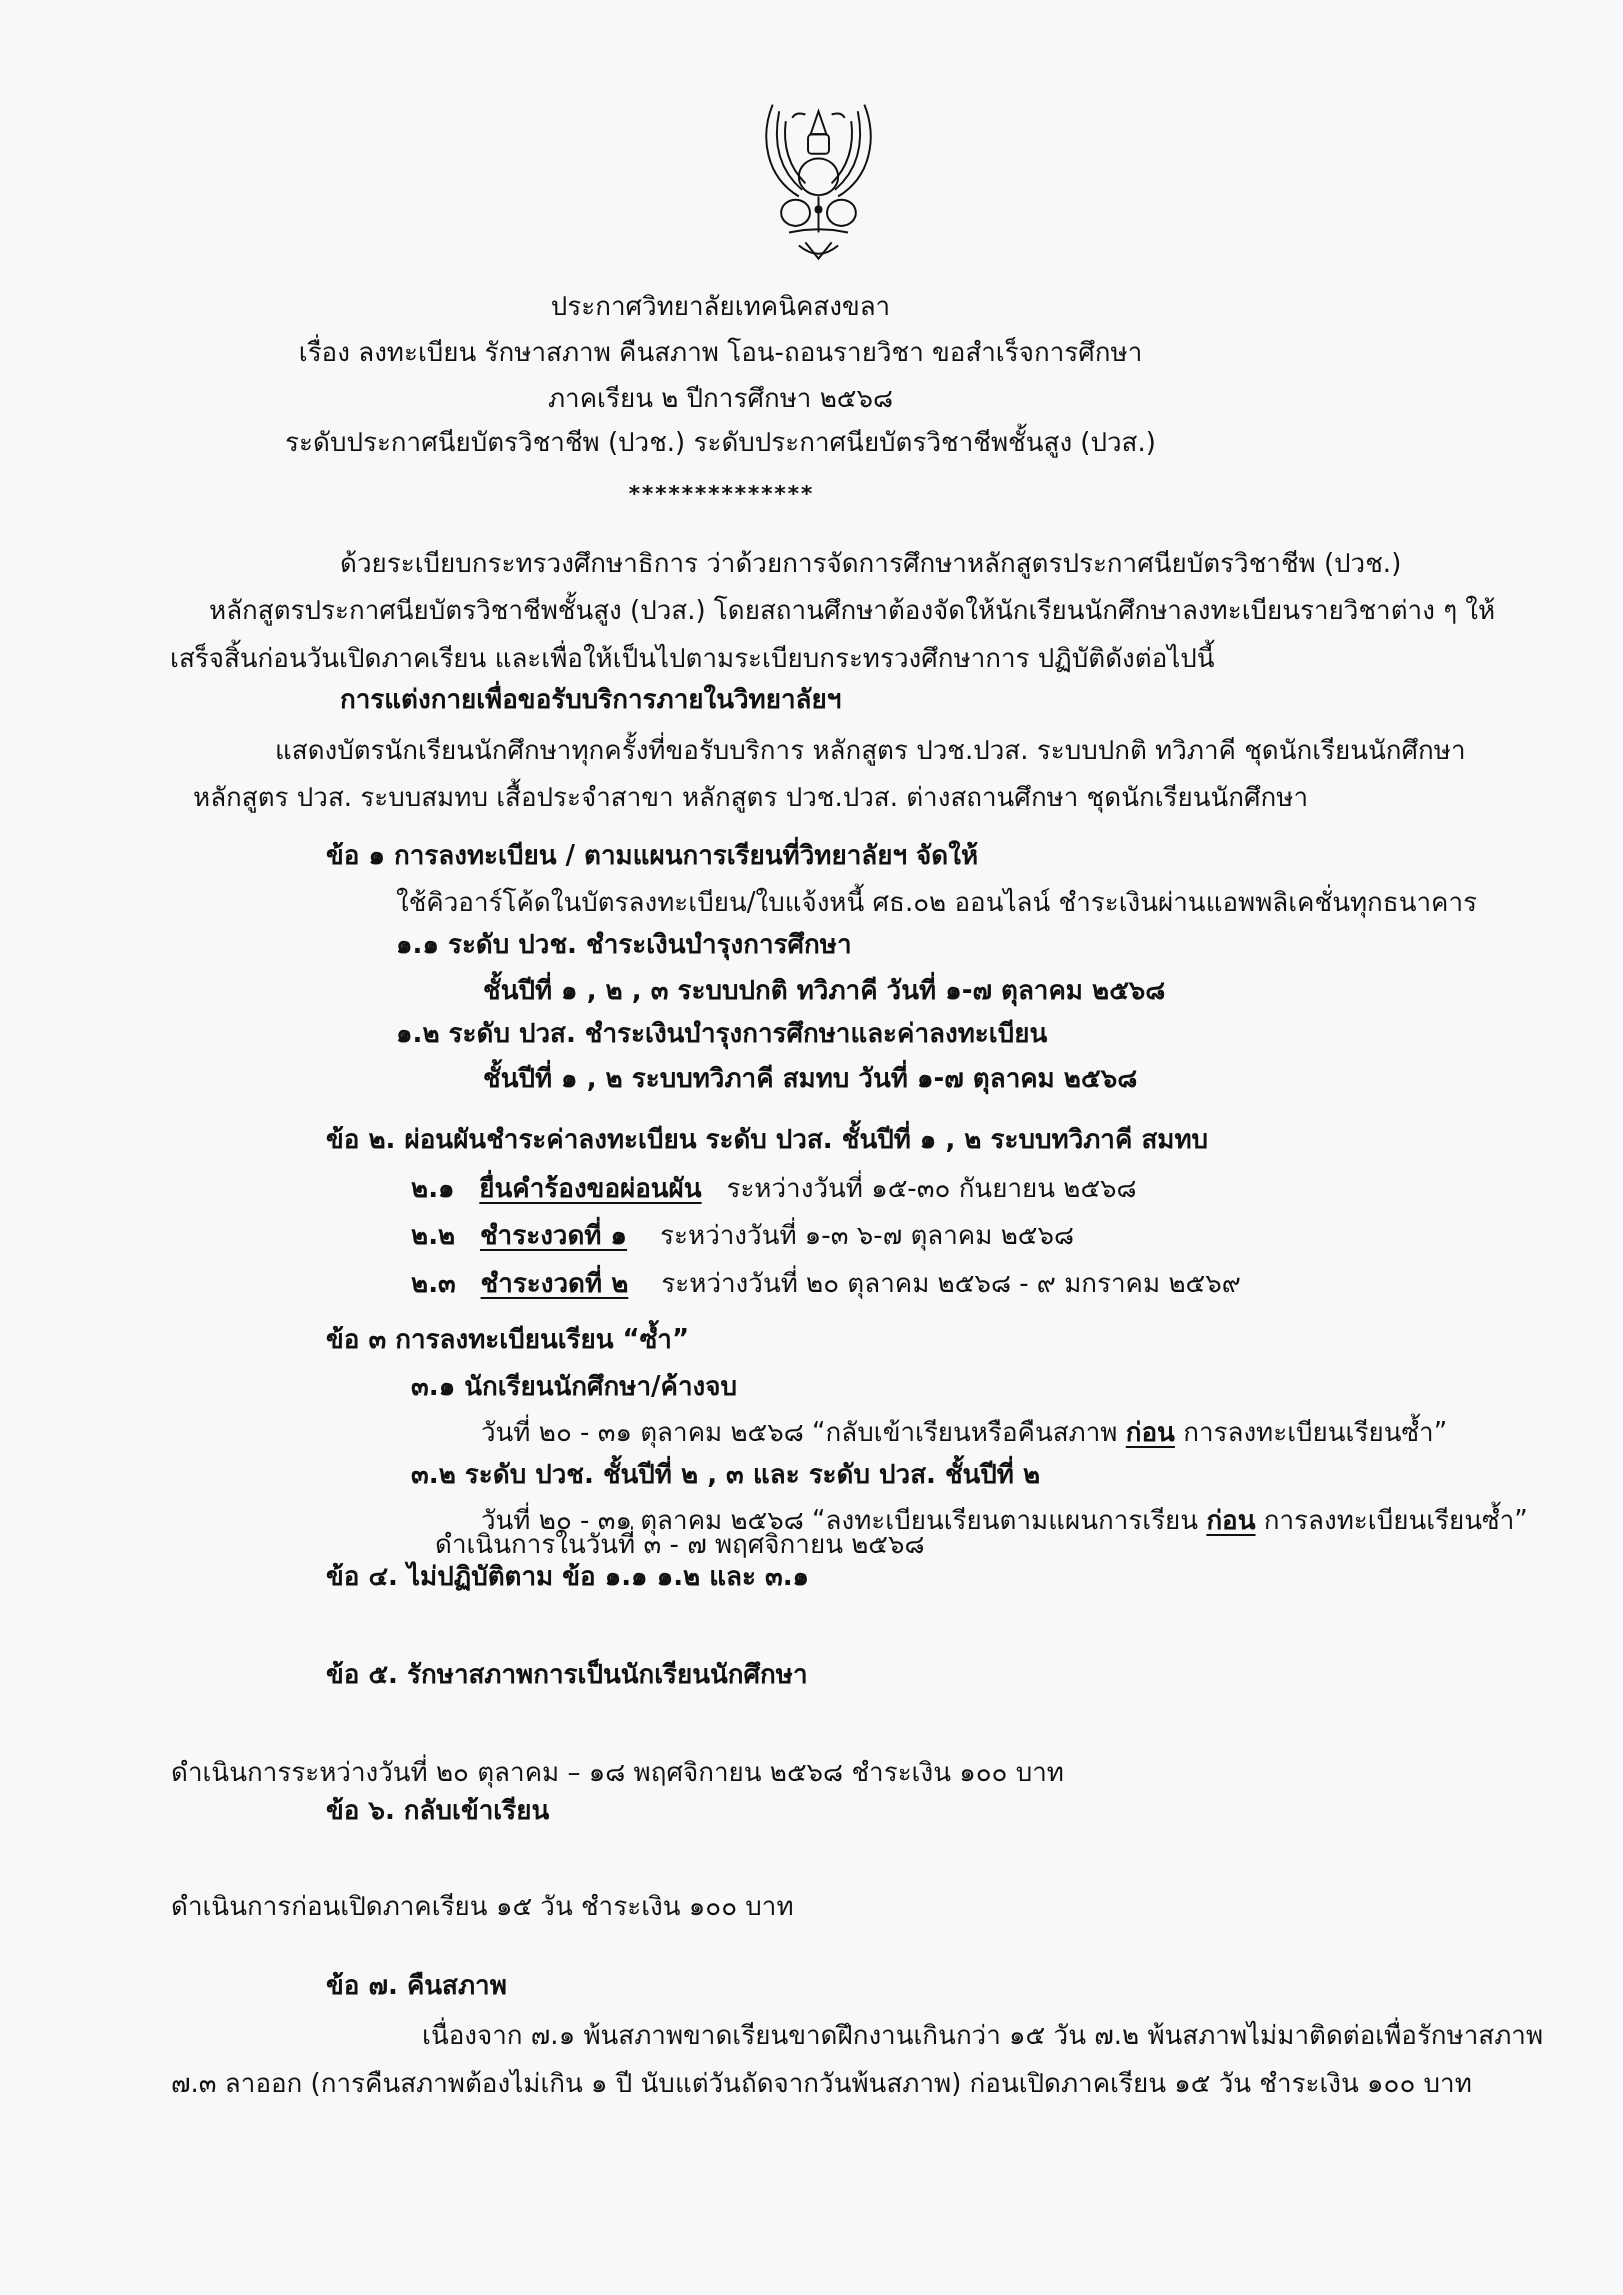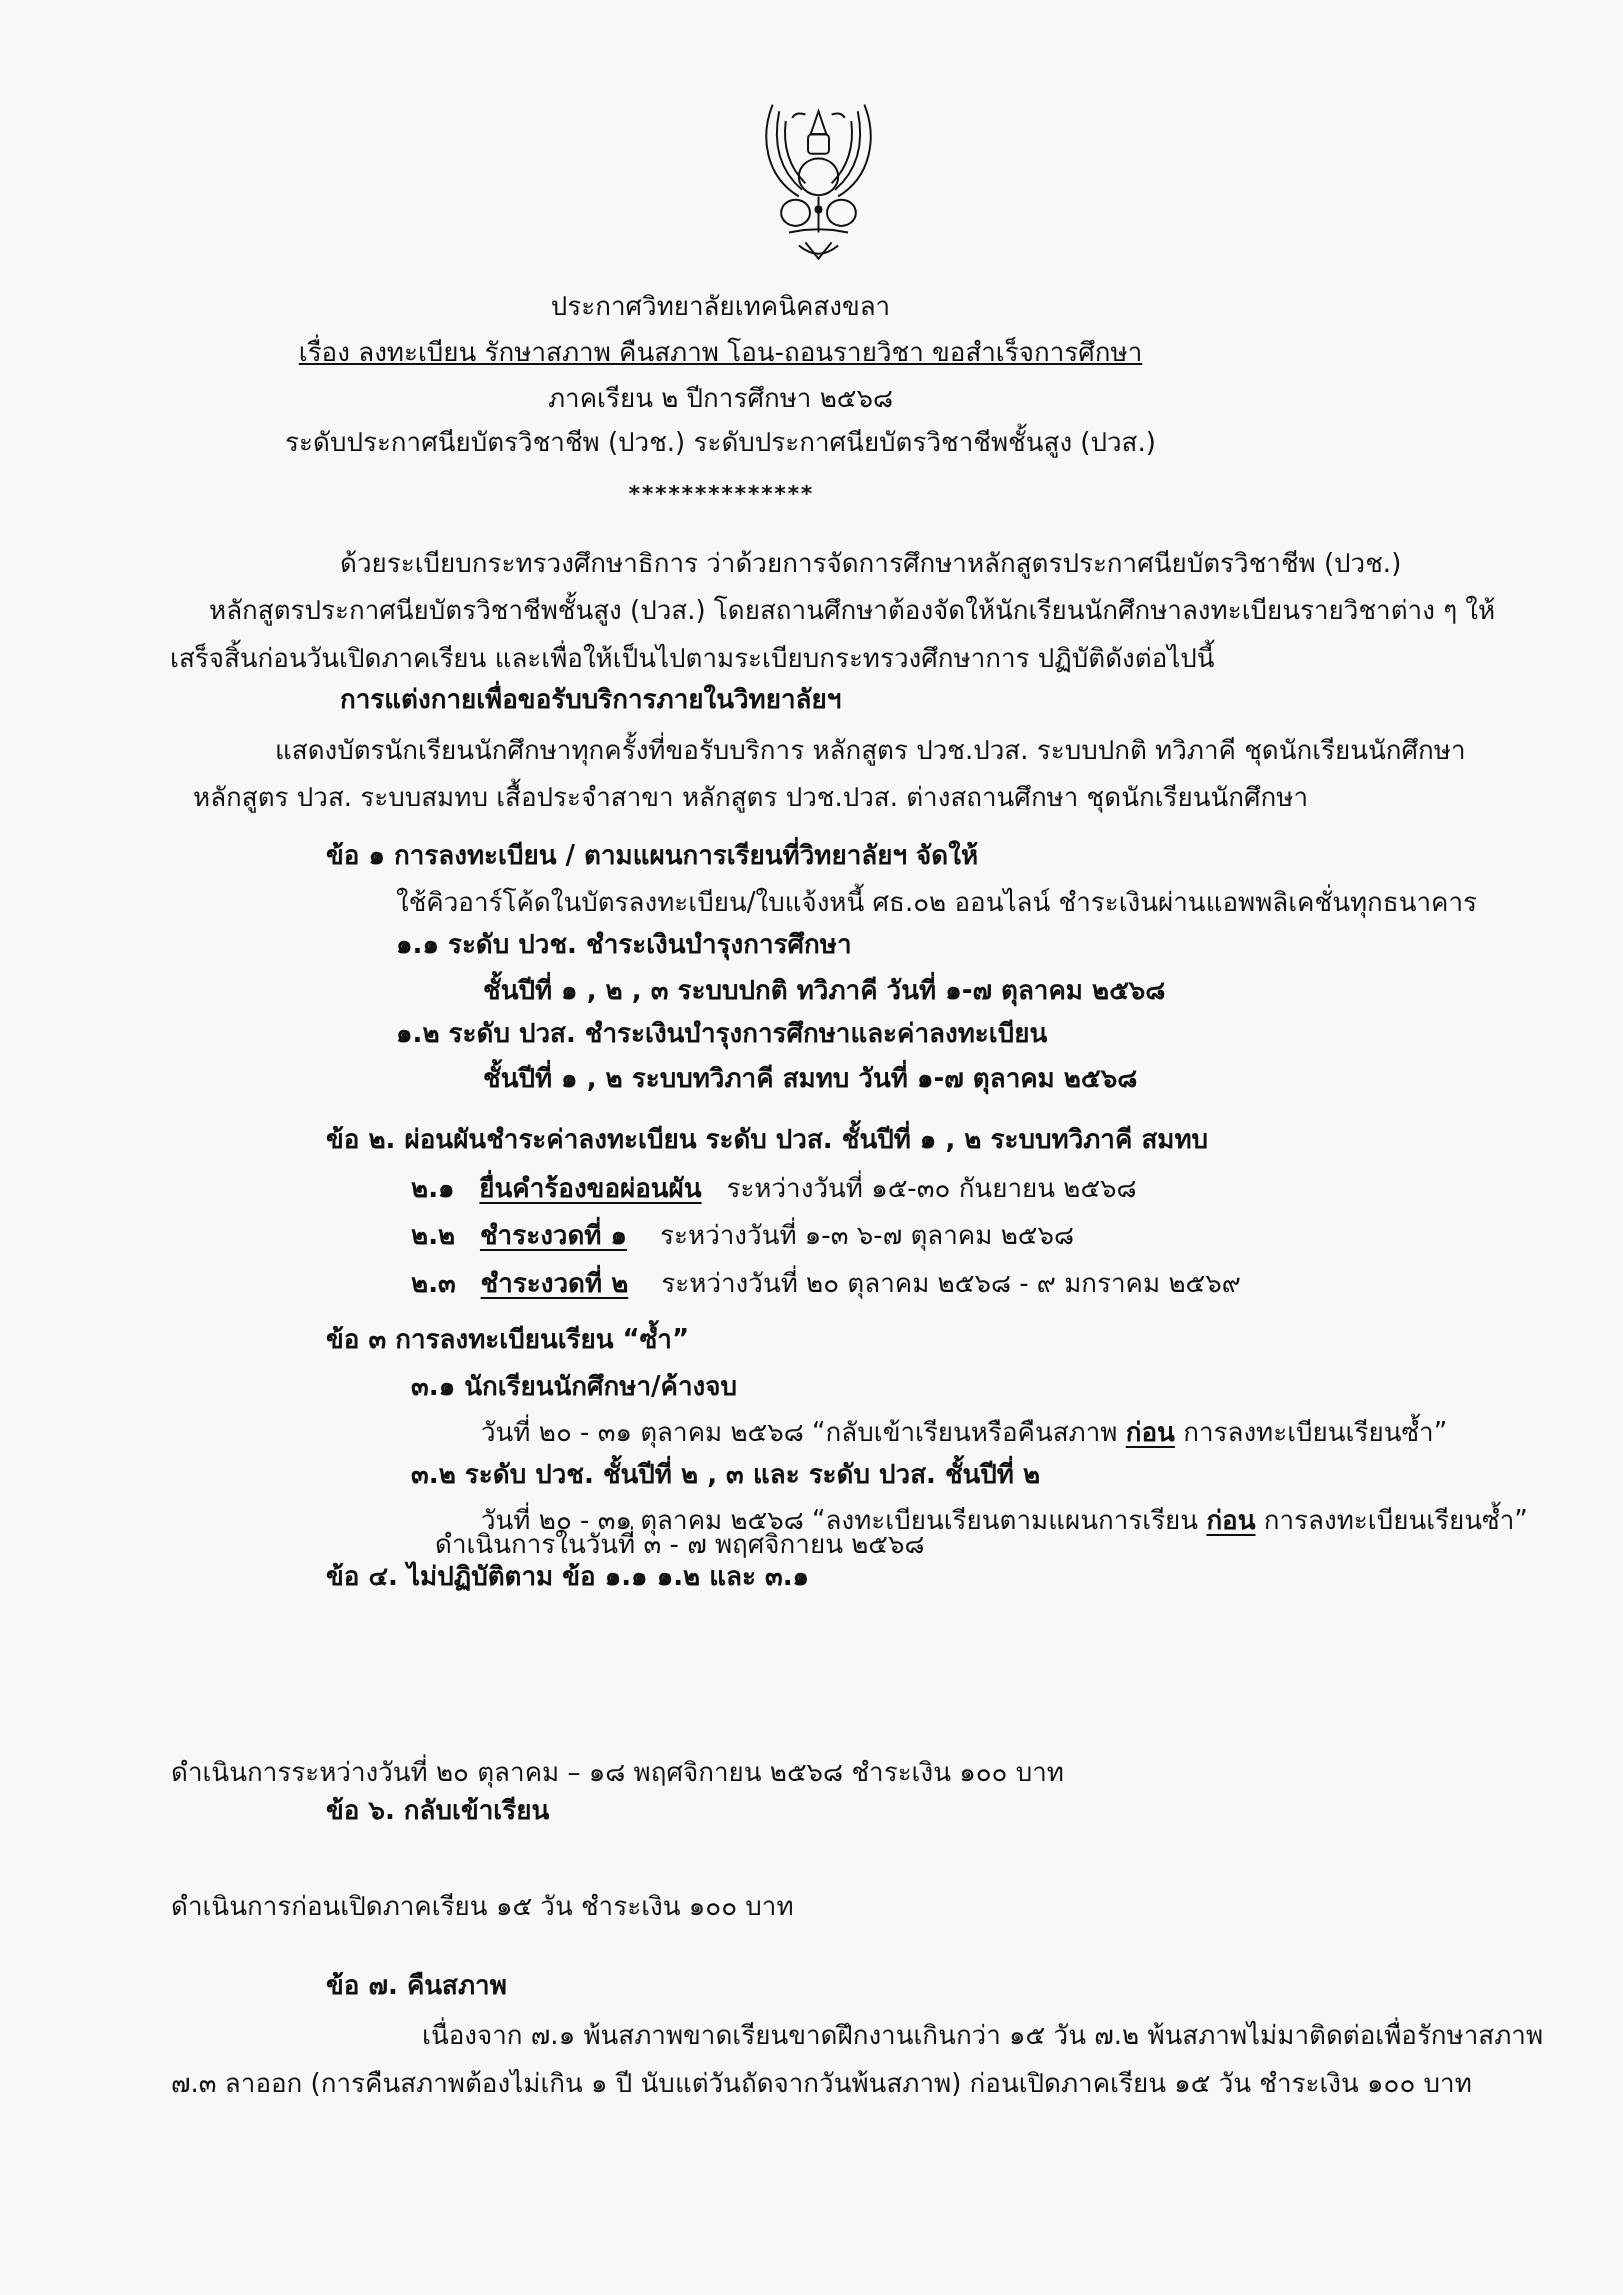--- a/index.html
+++ b/index.html
@@ -49,21 +49,21 @@
       <path d="M55 225 Q100 215 145 225"></path>
       <path d="M70 245 Q100 270 130 245"></path>
       <path d="M80 240 L100 265 L120 240"></path>
     </g>
     <g fill="#111">
       <circle cx="100" cy="190" r="6"></circle>
     </g>
   </svg>
 
   <div class="ln c" style="top:288px;">ประกาศวิทยาลัยเทคนิคสงขลา</div>
-  <div class="ln c" style="top:334px;text-decoration:underline;">เรื่อง  ลงทะเบียน รักษาสภาพ คืนสภาพ  โอน-ถอนรายวิชา  ขอสำเร็จการศึกษา</div>
+  <div class="ln c" style="top:334px;">เรื่อง  ลงทะเบียน รักษาสภาพ คืนสภาพ  โอน-ถอนรายวิชา  ขอสำเร็จการศึกษา</div>
   <div class="ln c" style="top:380px;">ภาคเรียน  ๒  ปีการศึกษา   ๒๕๖๘</div>
   <div class="ln c" style="top:424px;">ระดับประกาศนียบัตรวิชาชีพ (ปวช.)   ระดับประกาศนียบัตรวิชาชีพชั้นสูง (ปวส.)</div>
   <div class="ln c ast b" style="top:475px;">**************</div>
 
   <div class="ln" style="left:340px; top:545px;">ด้วยระเบียบกระทรวงศึกษาธิการ   ว่าด้วยการจัดการศึกษาหลักสูตรประกาศนียบัตรวิชาชีพ  (ปวช.)</div>
   <div class="ln" style="left:170px; top:592px;margin-left:39px;">หลักสูตรประกาศนียบัตรวิชาชีพชั้นสูง (ปวส.) โดยสถานศึกษาต้องจัดให้นักเรียนนักศึกษาลงทะเบียนรายวิชาต่าง ๆ  ให้</div>
   <div class="ln" style="left:170px; top:640px;">เสร็จสิ้นก่อนวันเปิดภาคเรียน และเพื่อให้เป็นไปตามระเบียบกระทรวงศึกษาการ  ปฏิบัติดังต่อไปนี้</div>
 
   <div class="ln b" style="left:340px; top:681px;">การแต่งกายเพื่อขอรับบริการภายในวิทยาลัยฯ</div>
   <div class="ln" style="left:275px; top:732px;">แสดงบัตรนักเรียนนักศึกษาทุกครั้งที่ขอรับบริการ  หลักสูตร ปวช.ปวส. ระบบปกติ ทวิภาคี ชุดนักเรียนนักศึกษา</div>
@@ -99,20 +99,21 @@
     <span>วันที่  ๒๐ - ๓๑  ตุลาคม  ๒๕๖๘  “กลับเข้าเรียนหรือคืนสภาพ </span><span class="b u">ก่อน</span><span> การลงทะเบียนเรียนซ้ำ”</span>
   </div>
   <div class="ln b" style="left:411px; top:1456px;">๓.๒  ระดับ ปวช. ชั้นปีที่  ๒ , ๓   และ  ระดับ ปวส. ชั้นปีที่ ๒</div>
   <div class="ln" style="left:481px; top:1502px;">
     <span>วันที่  ๒๐ - ๓๑  ตุลาคม ๒๕๖๘ “ลงทะเบียนเรียนตามแผนการเรียน </span><span class="b u">ก่อน</span><span> การลงทะเบียนเรียนซ้ำ”</span>
   </div>
 
   <div class="ln b" style="left:326px; top:1558px;">ข้อ ๔.  ไม่ปฏิบัติตาม  ข้อ ๑.๑   ๑.๒  และ  ๓.๑</div>
   <div class="ln" style="left:435px; top:1526px;text-align:center;">ดำเนินการในวันที่  ๓ - ๗  พฤศจิกายน  ๒๕๖๘</div>
 
+  <div class="ln b" style="left:326px; top:1656px;">ข้อ ๕.  รักษาสภาพการเป็นนักเรียนนักศึกษา</div>
   <div class="ln" style="left:171px; top:1754px;">ดำเนินการระหว่างวันที่  ๒๐ ตุลาคม – ๑๘  พฤศจิกายน  ๒๕๖๘   ชำระเงิน  ๑๐๐  บาท</div>
 
   <div class="ln b" style="left:326px; top:1792px;">ข้อ ๖.  กลับเข้าเรียน</div>
   <div class="ln" style="left:171px; top:1888px;">ดำเนินการก่อนเปิดภาคเรียน  ๑๕  วัน    ชำระเงิน  ๑๐๐ บาท</div>
 
   <div class="ln b" style="left:326px; top:1967px;">ข้อ ๗. คืนสภาพ</div>
   <div class="ln" style="left:422px; top:2017px;">เนื่องจาก ๗.๑  พ้นสภาพขาดเรียนขาดฝึกงานเกินกว่า ๑๕ วัน  ๗.๒  พ้นสภาพไม่มาติดต่อเพื่อรักษาสภาพ</div>
   <div class="ln" style="left:171px; top:2065px;">๗.๓  ลาออก  (การคืนสภาพต้องไม่เกิน ๑ ปี นับแต่วันถัดจากวันพ้นสภาพ) ก่อนเปิดภาคเรียน  ๑๕  วัน  ชำระเงิน ๑๐๐ บาท</div>
 
 </div>

